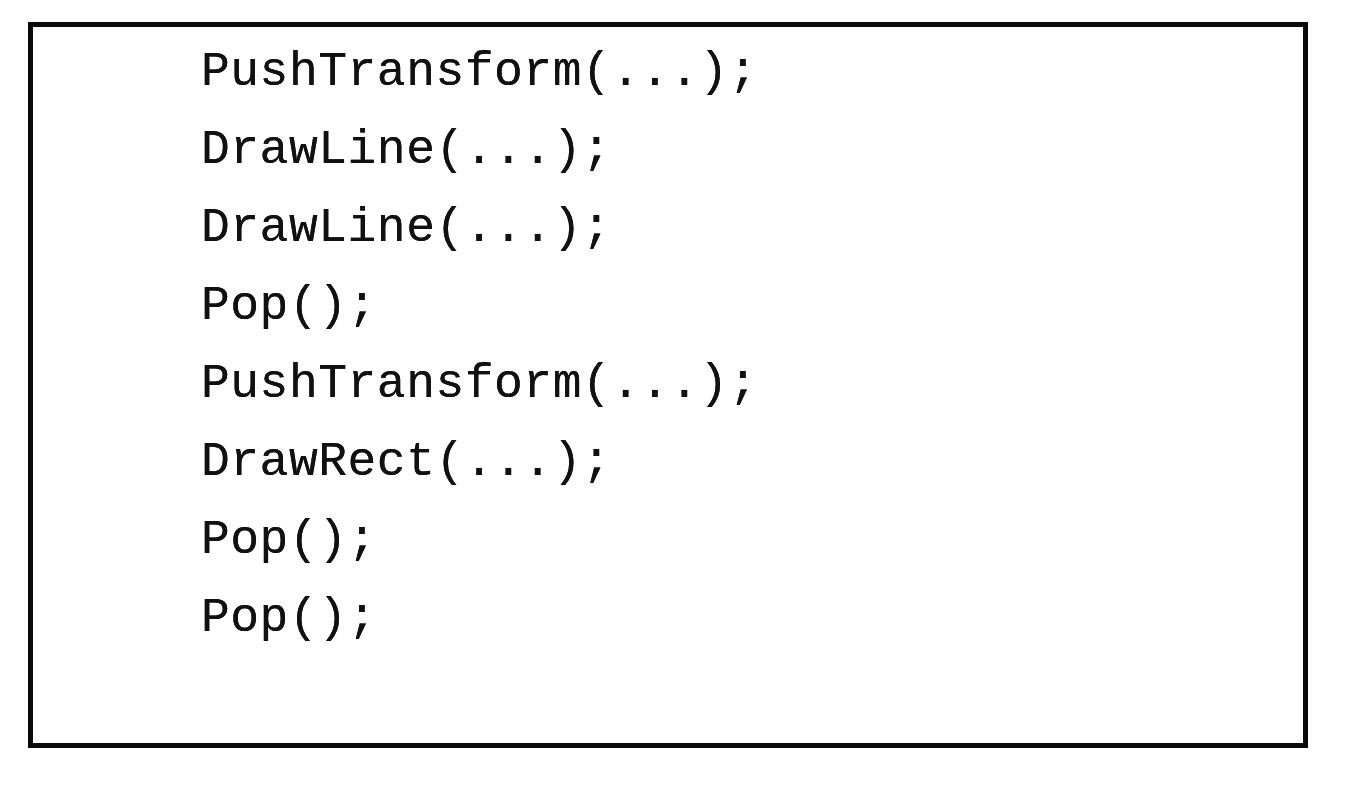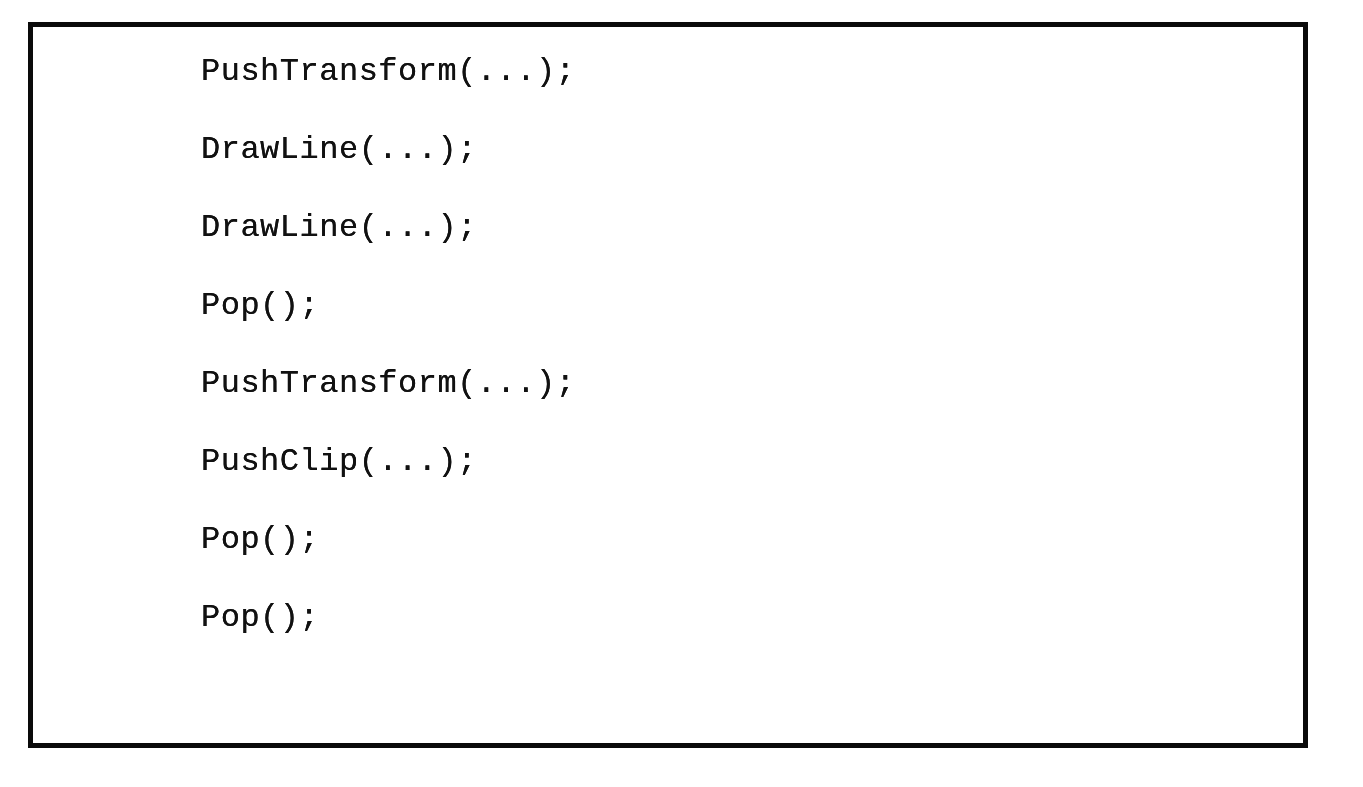--- a/index.html
+++ b/index.html
@@ -28,38 +28,38 @@
   .code-lines {
     position: absolute;
     left: 168px;
     top: 6px;
     right: 10px;
     bottom: 0;
     margin: 0;
   }
   .code-line {
     font-family: "Liberation Mono", "DejaVu Sans Mono", monospace;
-    font-size: 32px;
+    font-size: 48px;
     line-height: 78px;
     color: #111111;
     letter-spacing: 0.5px;
     white-space: pre;
     
     text-shadow: 0 0 0.6px #111111;
   }
 </style>
 </head>
 <body>
 
 <div class="page">
   <div class="code-box">
     <div class="code-lines" id="code-lines">
         <div class="code-line">PushTransform(...);</div>
         <div class="code-line">DrawLine(...);</div>
         <div class="code-line">DrawLine(...);</div>
         <div class="code-line">Pop();</div>
         <div class="code-line">PushTransform(...);</div>
-        <div class="code-line">PushClip(...);</div>
+        <div class="code-line">DrawRect(...);</div>
         <div class="code-line">Pop();</div>
         <div class="code-line">Pop();</div>
       </div>
   </div>
 </div>
 
 </body></html>

